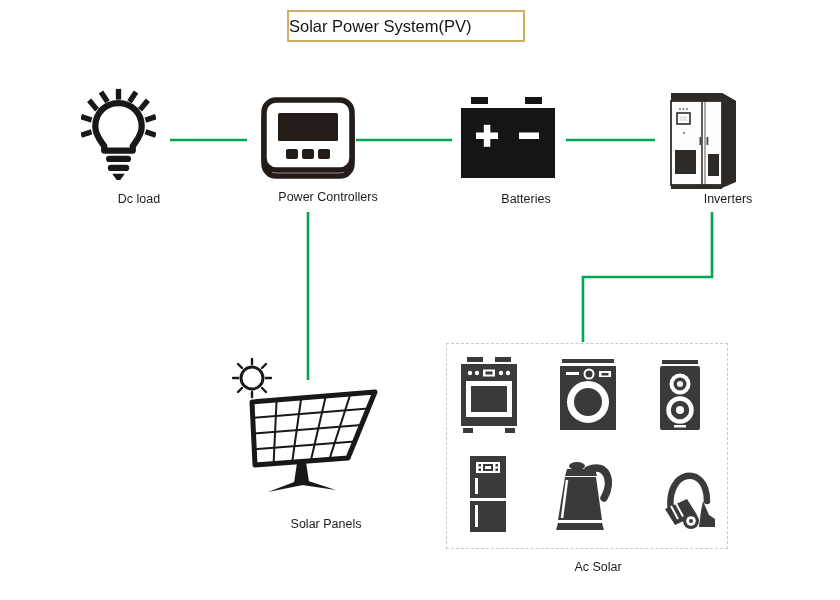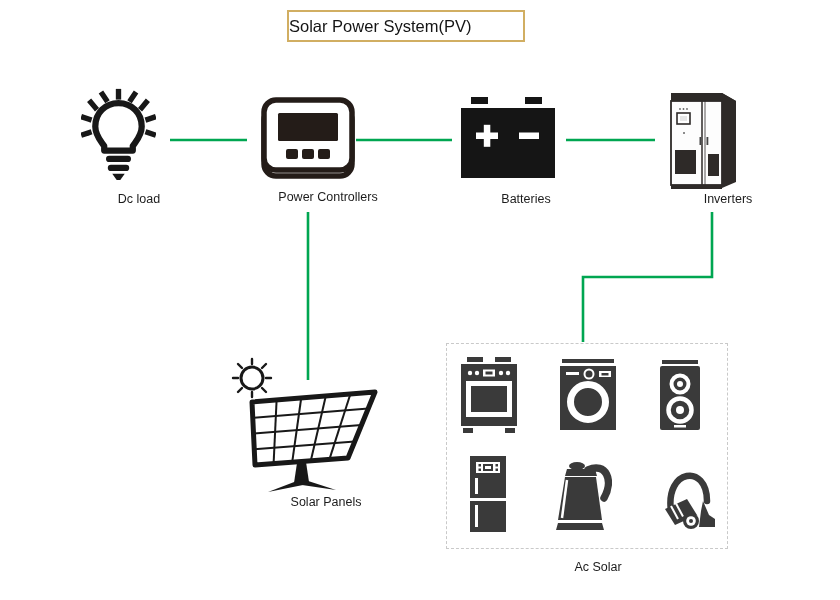--- a/index.html
+++ b/index.html
@@ -114,21 +114,21 @@
       <line x1="107.8" y1="40" x2="92.8" y2="104.8"></line>
       <line x1="132.4" y1="38" x2="111.4" y2="103.4"></line>
       <line x1="34.8" y1="61.8" x2="150.3" y2="52.5"></line>
       <line x1="35.5" y1="77.5" x2="143.5" y2="69"></line>
       <line x1="36.3" y1="93.3" x2="136.8" y2="85.5"></line>
     </g>
     <polygon points="79,107 88,106 91,126 76,127" fill="#181818"></polygon>
     <path d="M84,123 L50,136 L85,129 Z" fill="#181818"></path>
     <path d="M84,123 L118,134 L84,129 Z" fill="#181818"></path>
   </svg>
-  <div class="lbl" style="left:306px;top:495px">Solar Panels</div>
+  <div class="lbl" style="left:306px;top:517px">Solar Panels</div>
 
   <div class="ac-box">
 
     <svg class="icon" style="left:12px;top:13px" width="60" height="76" viewBox="0 0 60 76" xmlns="http://www.w3.org/2000/svg">
       <rect x="8" y="0" width="16" height="5" fill="#3a3a3a"></rect>
       <rect x="36" y="0" width="16" height="5" fill="#3a3a3a"></rect>
       <rect x="2" y="7" width="56" height="62" fill="#3a3a3a"></rect>
       <circle cx="11" cy="16" r="2.2" fill="#fff"></circle>
         <circle cx="18" cy="16" r="2.2" fill="#fff"></circle>
       <rect x="24" y="12.5" width="12" height="7" fill="#fff"></rect>

